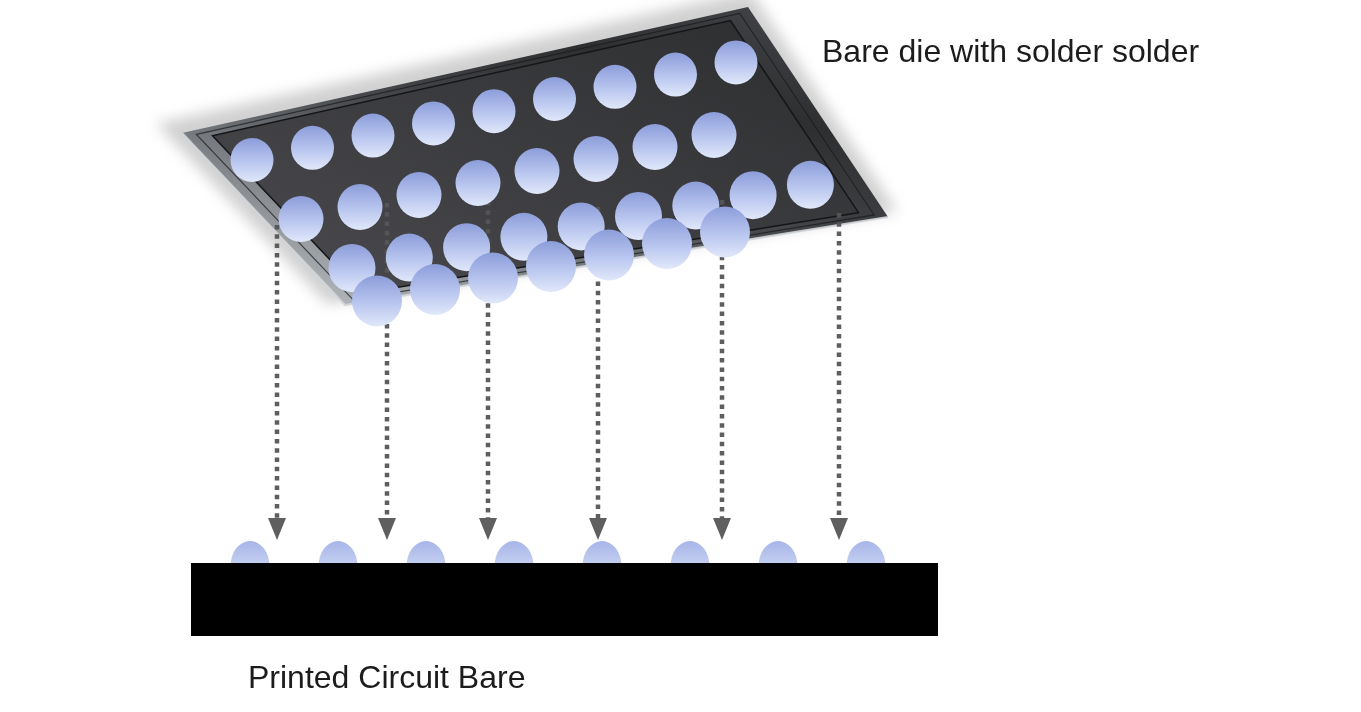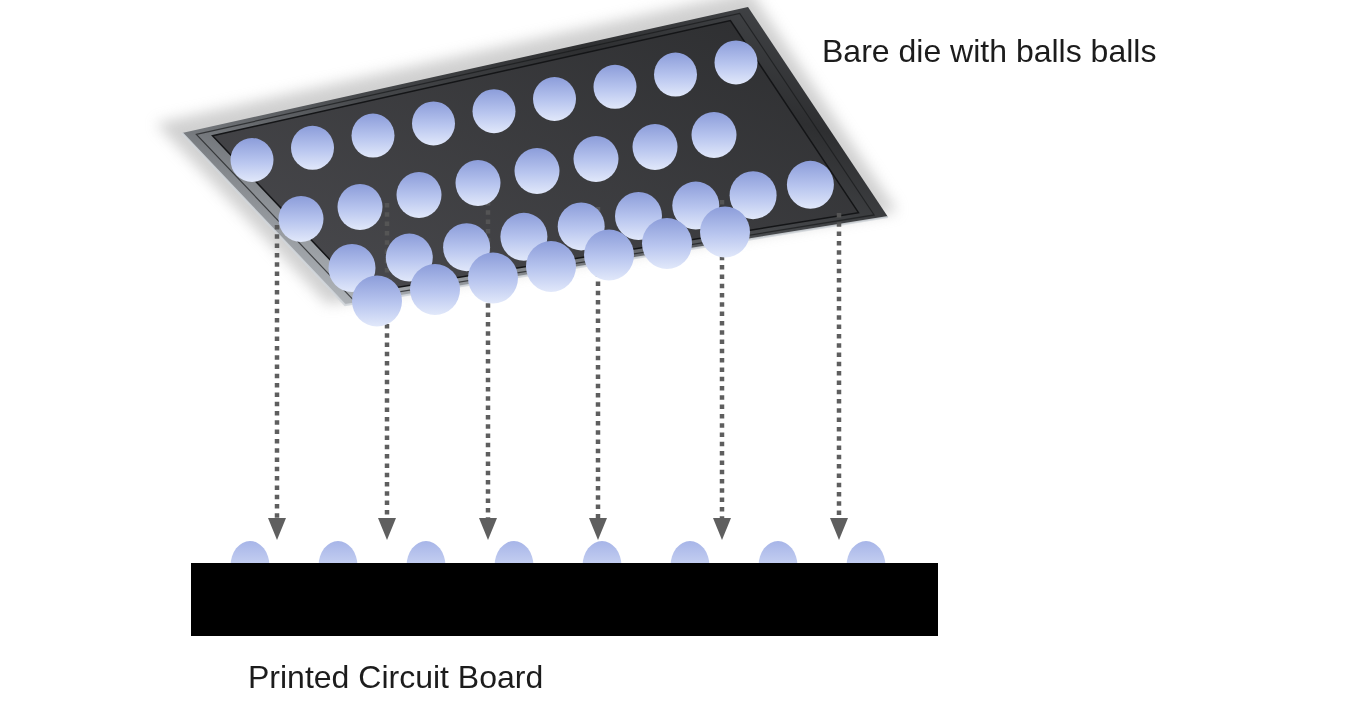--- a/index.html
+++ b/index.html
@@ -117,15 +117,15 @@
       <ellipse cx="250" cy="566" rx="19.5" ry="25" fill="url(#bumpGrad)"></ellipse>
       <ellipse cx="338" cy="566" rx="19.5" ry="25" fill="url(#bumpGrad)"></ellipse>
       <ellipse cx="426" cy="566" rx="19.5" ry="25" fill="url(#bumpGrad)"></ellipse>
       <ellipse cx="514" cy="566" rx="19.5" ry="25" fill="url(#bumpGrad)"></ellipse>
       <ellipse cx="602" cy="566" rx="19.5" ry="25" fill="url(#bumpGrad)"></ellipse>
       <ellipse cx="690" cy="566" rx="19.5" ry="25" fill="url(#bumpGrad)"></ellipse>
       <ellipse cx="778" cy="566" rx="19.5" ry="25" fill="url(#bumpGrad)"></ellipse>
       <ellipse cx="866" cy="566" rx="19.5" ry="25" fill="url(#bumpGrad)"></ellipse>
       <rect x="191" y="563" width="747" height="73" fill="#000000"></rect>
     </svg>
-  <div class="label" id="die-label">Bare die with balls balls</div>
-  <div class="label" id="pcb-label">Printed Circuit Board</div>
+  <div class="label" id="die-label">Bare die with solder solder</div>
+  <div class="label" id="pcb-label">Printed Circuit Bare</div>
 </div>
 
 </body></html>

